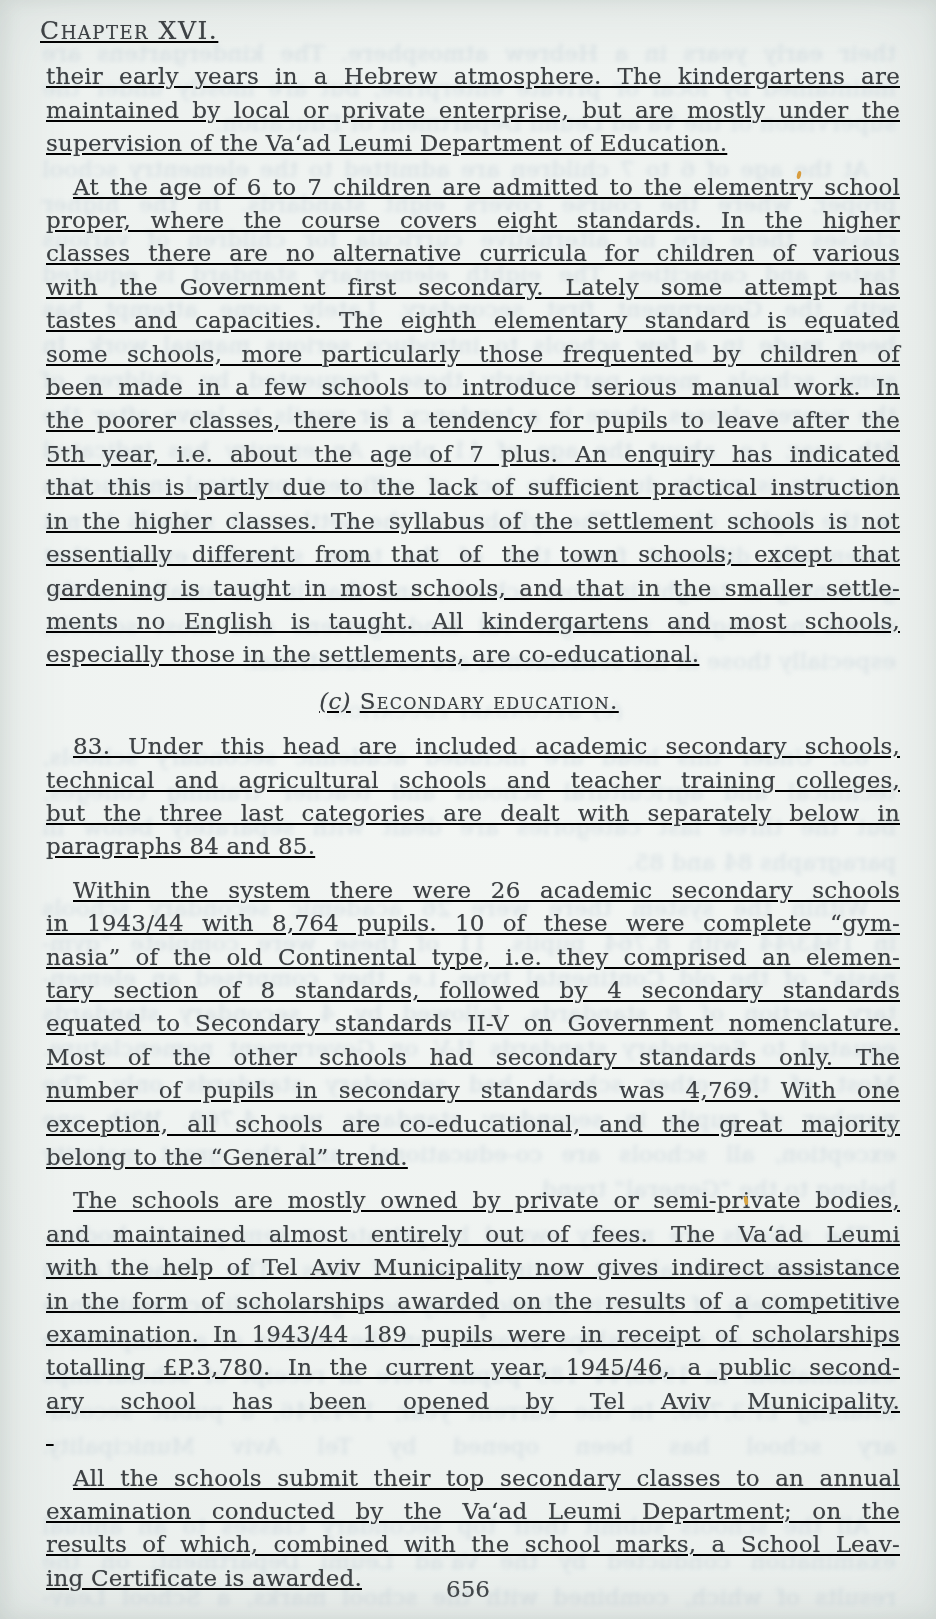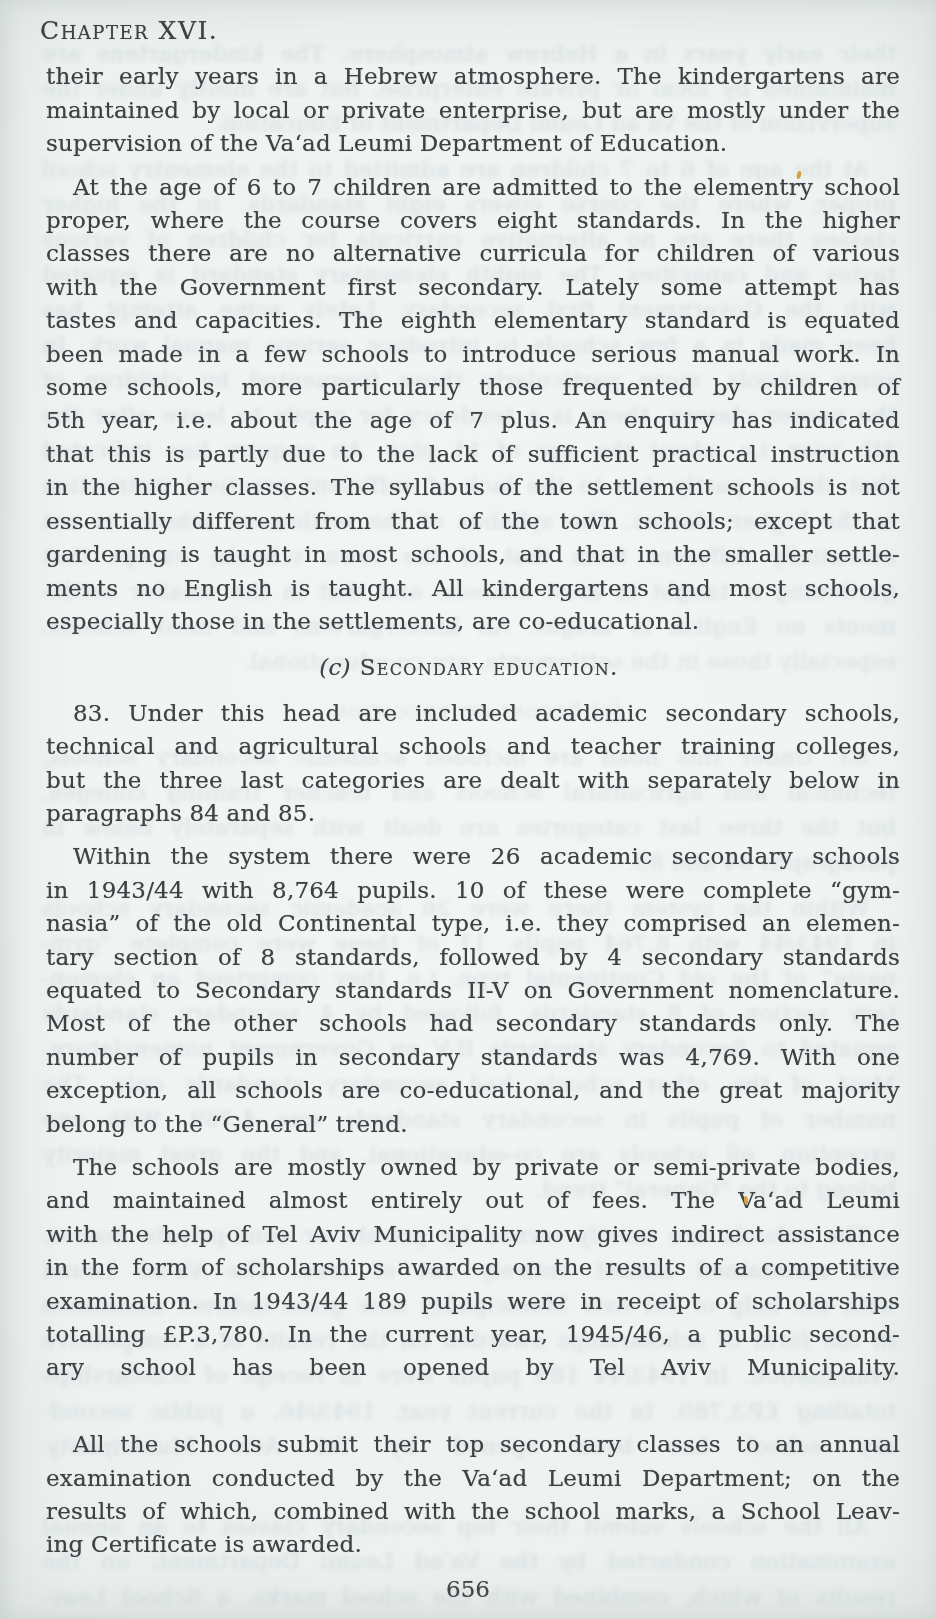--- a/index.html
+++ b/index.html
@@ -10,20 +10,21 @@
     overflow: hidden;
   }
   #page {
     position: relative;
     width: 936px; height: 1619px;
     overflow: hidden;
     background: radial-gradient(120% 90% at 50% 45%,
                 #f3f6f4 0%, #eef2f0 50%, #e8ede b 80%, #e3e8e6 100%);
     background: radial-gradient(120% 90% at 50% 45%,
                 #f3f6f4 0%, #eef2f0 50%, #e8edeb 80%, #e2e7e5 100%);
+    text-decoration: underline;
   }
   #page::after {
     content: ""; position: absolute; inset: 0; z-index: 4; pointer-events: none;
     box-shadow: inset 0 0 70px rgba(88, 104, 99, 0.14), inset 4px 0 18px rgba(88,104,99,0.10);
   }
   
   #content {
     position: relative; z-index: 2;
     padding: 14px 36px 0 38px;
     color: #3e4245;
@@ -149,22 +150,23 @@
           <div class="line first">their early years in a Hebrew atmosphere. The kindergartens are</div>
           <div class="line">maintained by local or private enterprise, but are mostly under the</div>
           <div class="line last">supervision of the Va‘ad Leumi Department of Education.</div>
         </div>
         <div class="para indent">
           <div class="line first">At the age of 6 to 7 children are admitted to the elementry school</div>
           <div class="line">proper, where the course covers eight standards. In the higher</div>
           <div class="line">classes there are no alternative curricula for children of various</div>
           <div class="line">with the Government first secondary. Lately some attempt has</div>
           <div class="line">tastes and capacities. The eighth elementary standard is equated</div>
+          <div class="line">some schools, more particularly those frequented by children of</div>
           <div class="line">been made in a few schools to introduce serious manual work. In</div>
-          <div class="line">some schools, more particularly those frequented by children of</div>
+          <div class="line">the poorer classes, there is a tendency for pupils to leave after the</div>
           <div class="line">5th year, i.e. about the age of 7 plus. An enquiry has indicated</div>
           <div class="line">that this is partly due to the lack of sufficient practical instruction</div>
           <div class="line">in the higher classes. The syllabus of the settlement schools is not</div>
           <div class="line">essentially different from that of the town schools; except that</div>
           <div class="line">gardening is taught in most schools, and that in the smaller settle-</div>
           <div class="line">ments no English is taught. All kindergartens and most schools,</div>
           <div class="line last">especially those in the settlements, are co-educational.</div>
         </div>
         <div class="section-heading"><span class="hprefix">(c)</span><span class="htitle">Secondary education.</span></div>
         <div class="para indent">

